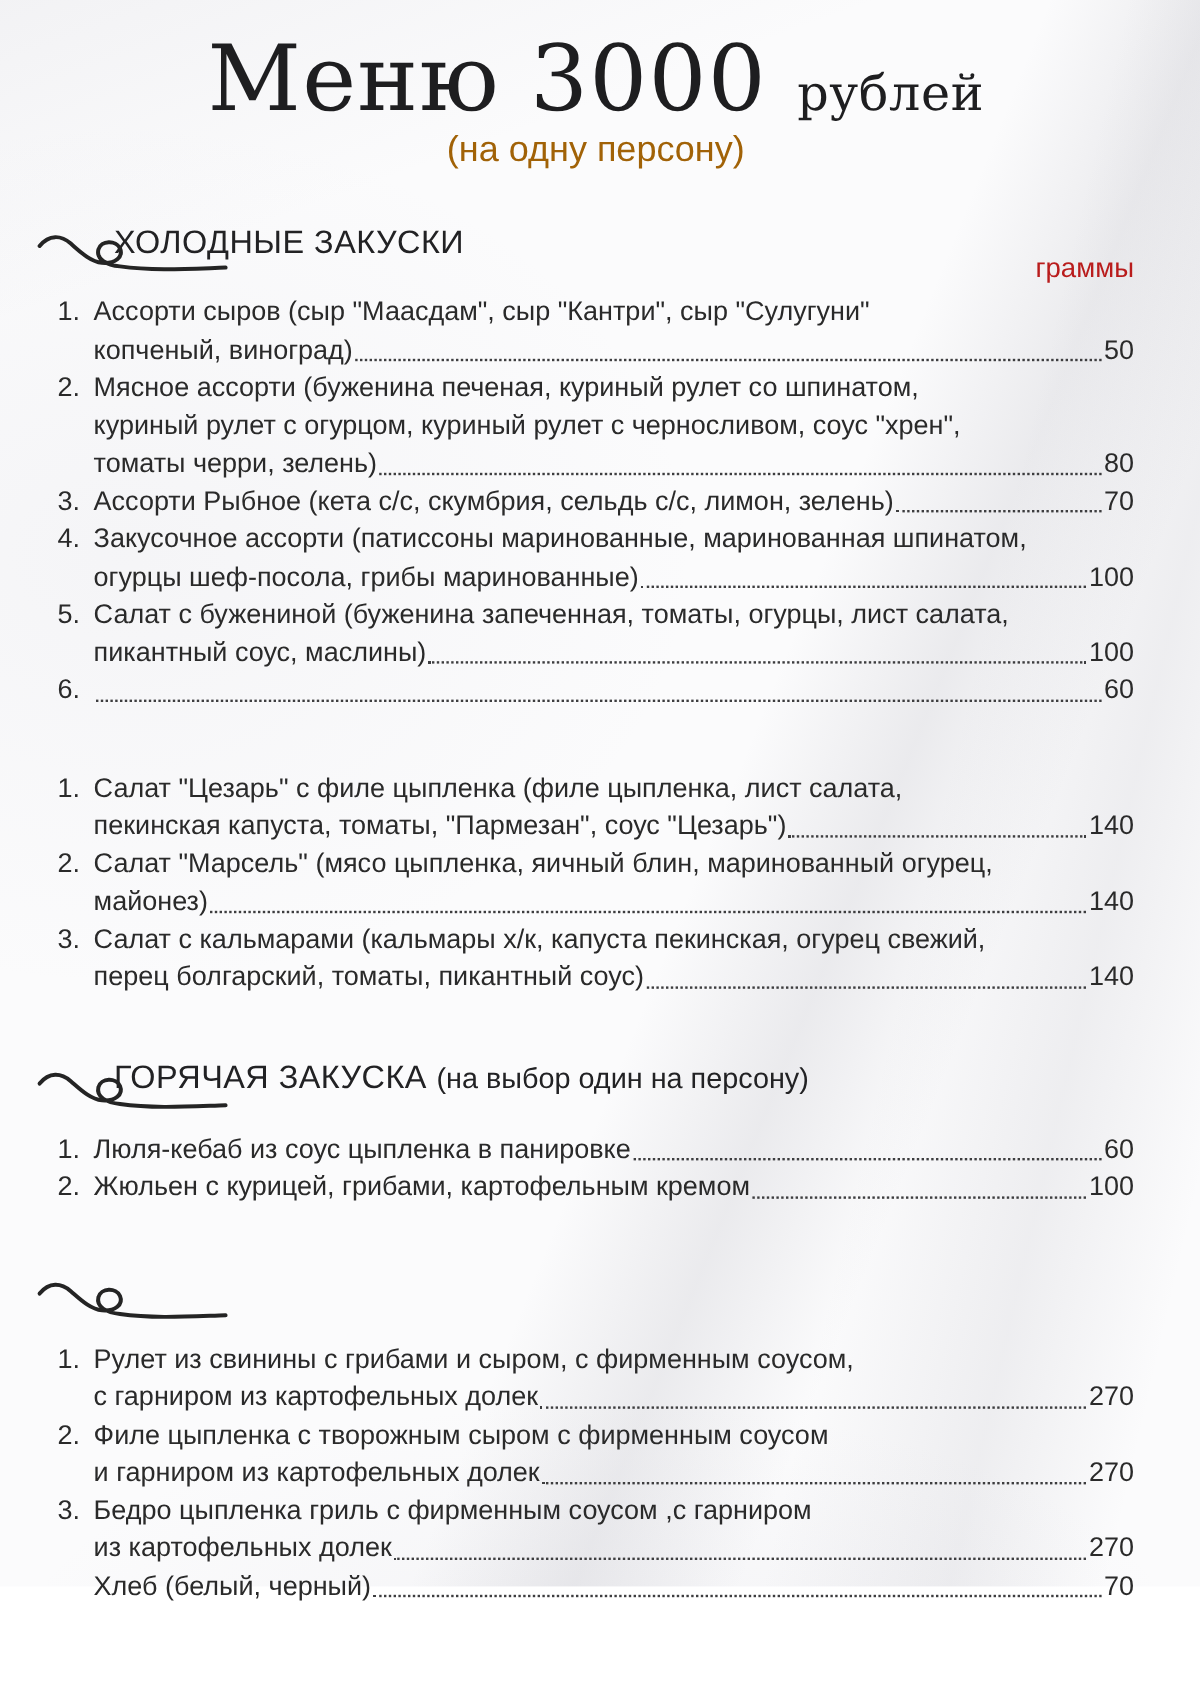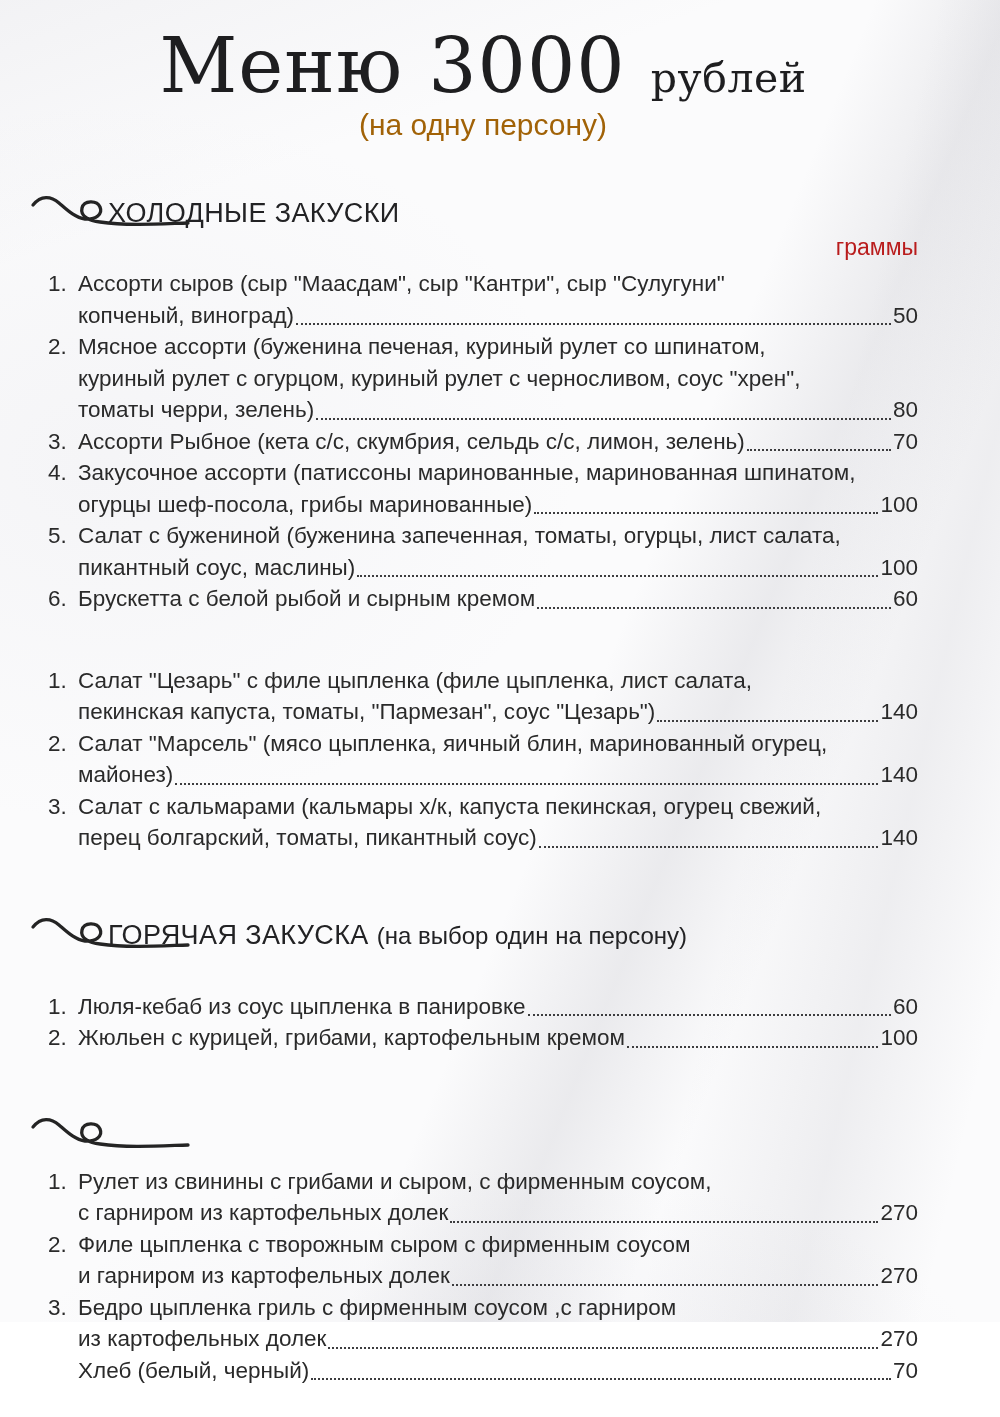--- a/index.html
+++ b/index.html
@@ -12,21 +12,21 @@
     height: 1417px;
     overflow: hidden;
     font-family: "Liberation Sans", sans-serif;
     color: #2a2a2a;
   }
   .page {
     position: relative;
     width: 1000px;
     height: 1322px;
     box-sizing: border-box;
-    padding: 26px 82px 0 48px;
+    padding: 26px 55px 0 48px;
   }
   .bg {
     position: absolute;
     inset: 0;
     z-index: 0;
     background:
       linear-gradient(112deg, rgba(255,255,255,0) 57%, rgba(148,148,160,0.16) 66%, rgba(255,255,255,0) 75%),
       linear-gradient(103deg, rgba(255,255,255,0) 72%, rgba(148,148,160,0.13) 84%, rgba(255,255,255,0) 94%),
       linear-gradient(160deg, rgba(165,165,178,0.10) 0%, rgba(255,255,255,0) 16%),
       radial-gradient(ellipse 800px 600px at 10% 35%, rgba(190,190,202,0.10), rgba(255,255,255,0) 60%),
@@ -70,21 +70,21 @@
     min-height: 38px;
   }
   .flourish {
     position: absolute;
     left: -18px;
     top: 7px;
     width: 162px;
     height: 46px;
   }
   h2 {
-    margin: 13px;
+    margin: 0;
     font-size: 27px;
     font-weight: 400;
     line-height: 36px;
     letter-spacing: 0.4px;
     color: #222224;
     white-space: nowrap;
   }
   h2 .sec-note { font-size: 24px; letter-spacing: 0; }
   .grams-label {
     font-size: 23px;
@@ -192,21 +192,20 @@
 
   <div class="row">
     <span class="num"></span>
     <span class="txt">пикантный соус, маслины)</span>
     <span class="dots"></span>
     <span class="grams">100</span>
   </div>
 
   <div class="row">
     <span class="num">6.</span>
-    <span class="txt">Брускетта с белой рыбой и сырным кремом</span>
     <span class="dots"></span>
     <span class="grams">60</span>
   </div>
 </div>
   </section>
 
   <section class="menu-section">
     <div class="items">
   <div class="row">
     <span class="num">1.</span>

